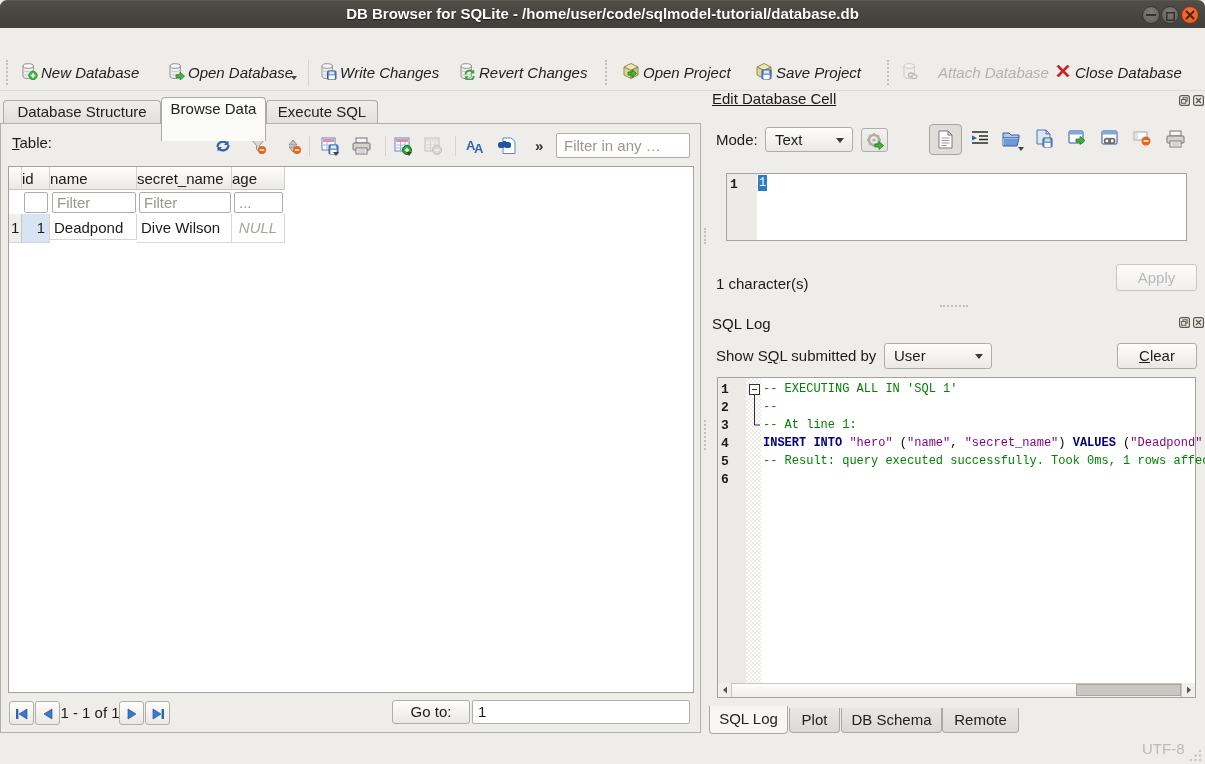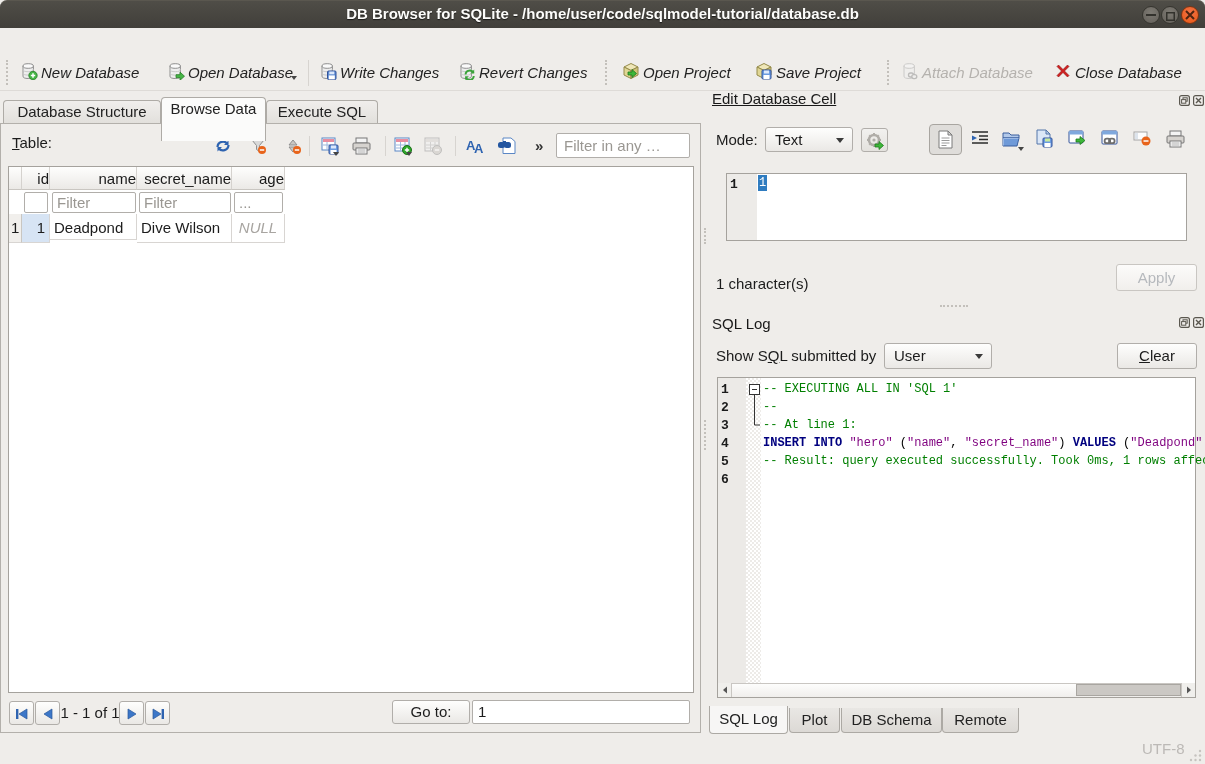--- a/index.html
+++ b/index.html
@@ -20,37 +20,37 @@
 .winsym { position:absolute; color:#33322d; font-weight:bold; }
 
 
 #menubar { position:absolute; left:0; top:28px; width:1205px; height:26px; background:#efedea; }
 .menuitem { position:absolute; top:3px; height:21px; line-height:21px; color:#111; }
 .menuitem u { text-decoration:underline; }
 
 
 #toolbar { position:absolute; left:0; top:54px; width:1205px; height:37px; background:#efedea; border-bottom:1px solid #dedbd7; }
 .tbtxt { position:absolute; top:9px; height:19px; line-height:19px; color:#232323;font-style:italic; }
-.tbtxt.dis { color:#b5b2ae; }
+.tbtxt.dis { color:#b5b2ae;margin-left:16px; }
 .ticon { position:absolute; top:8px; width:18px; height:18px; }
 .handle { position:absolute; width:4px; border-left:2px dotted #c3c0bb; }
 .tsep { position:absolute; width:1px; background:#d7d4d0; }
 .caret { position:absolute; width:0; height:0; border-left:3.5px solid transparent; border-right:3.5px solid transparent; border-top:4px solid #444; }
 
 
 .tab { position:absolute; border:1px solid #aeaba6; border-bottom:none; border-radius:4px 4px 0 0;
   background:linear-gradient(#f0eeec,#e2e0dc); text-align:center; color:#222; }
 .tab.active { background:#fbfbfa; }
 
 
 #leftpanel { position:absolute; left:0; top:123px; width:701px; height:610px; background:#efedea; border:1px solid #b3b0ab; }
 
 
 #grid { position:absolute; left:8px; top:166px; width:686px; height:527px; background:#fff; border:1px solid #a5a29d; }
-.hcell { position:absolute; background:linear-gradient(#fefefd,#ebe9e6); border-right:1px solid #d5d2ce; border-bottom:1px solid #c9c6c1; text-align:right; line-height:23px; color:#1a1a1a; }
+.hcell { position:absolute; background:linear-gradient(#fefefd,#ebe9e6); border-right:1px solid #d5d2ce; border-bottom:1px solid #c9c6c1; text-align:left; line-height:23px; color:#1a1a1a; }
 .fbox { position:absolute; background:#fff; border:1px solid #b1aeaa; border-radius:2px; color:#9a9792; line-height:19px; padding-left:4px; }
 .dcell { position:absolute; background:#fff; border-right:1px solid #d8d5d2; border-bottom:1px solid #d8d5d2; line-height:28px; padding:0 4px; white-space:nowrap; overflow:hidden; }
 
 
 .btn { position:absolute; background:linear-gradient(#fefefd,#eae8e5); border:1px solid #b1aeaa; border-radius:3px; text-align:center; color:#1c1c1c; }
 .combo { position:absolute; background:linear-gradient(#fefefd,#eae8e5); border:1px solid #b1aeaa; border-radius:3px; color:#1c1c1c; }
 .combo .arrow { position:absolute; right:8px; width:0; height:0; border-left:4px solid transparent; border-right:4px solid transparent; border-top:5px solid #3a3a3a; }
 .input { position:absolute; background:#fff; border:1px solid #b1aeaa; border-radius:2px; color:#1c1c1c; }
 
 

